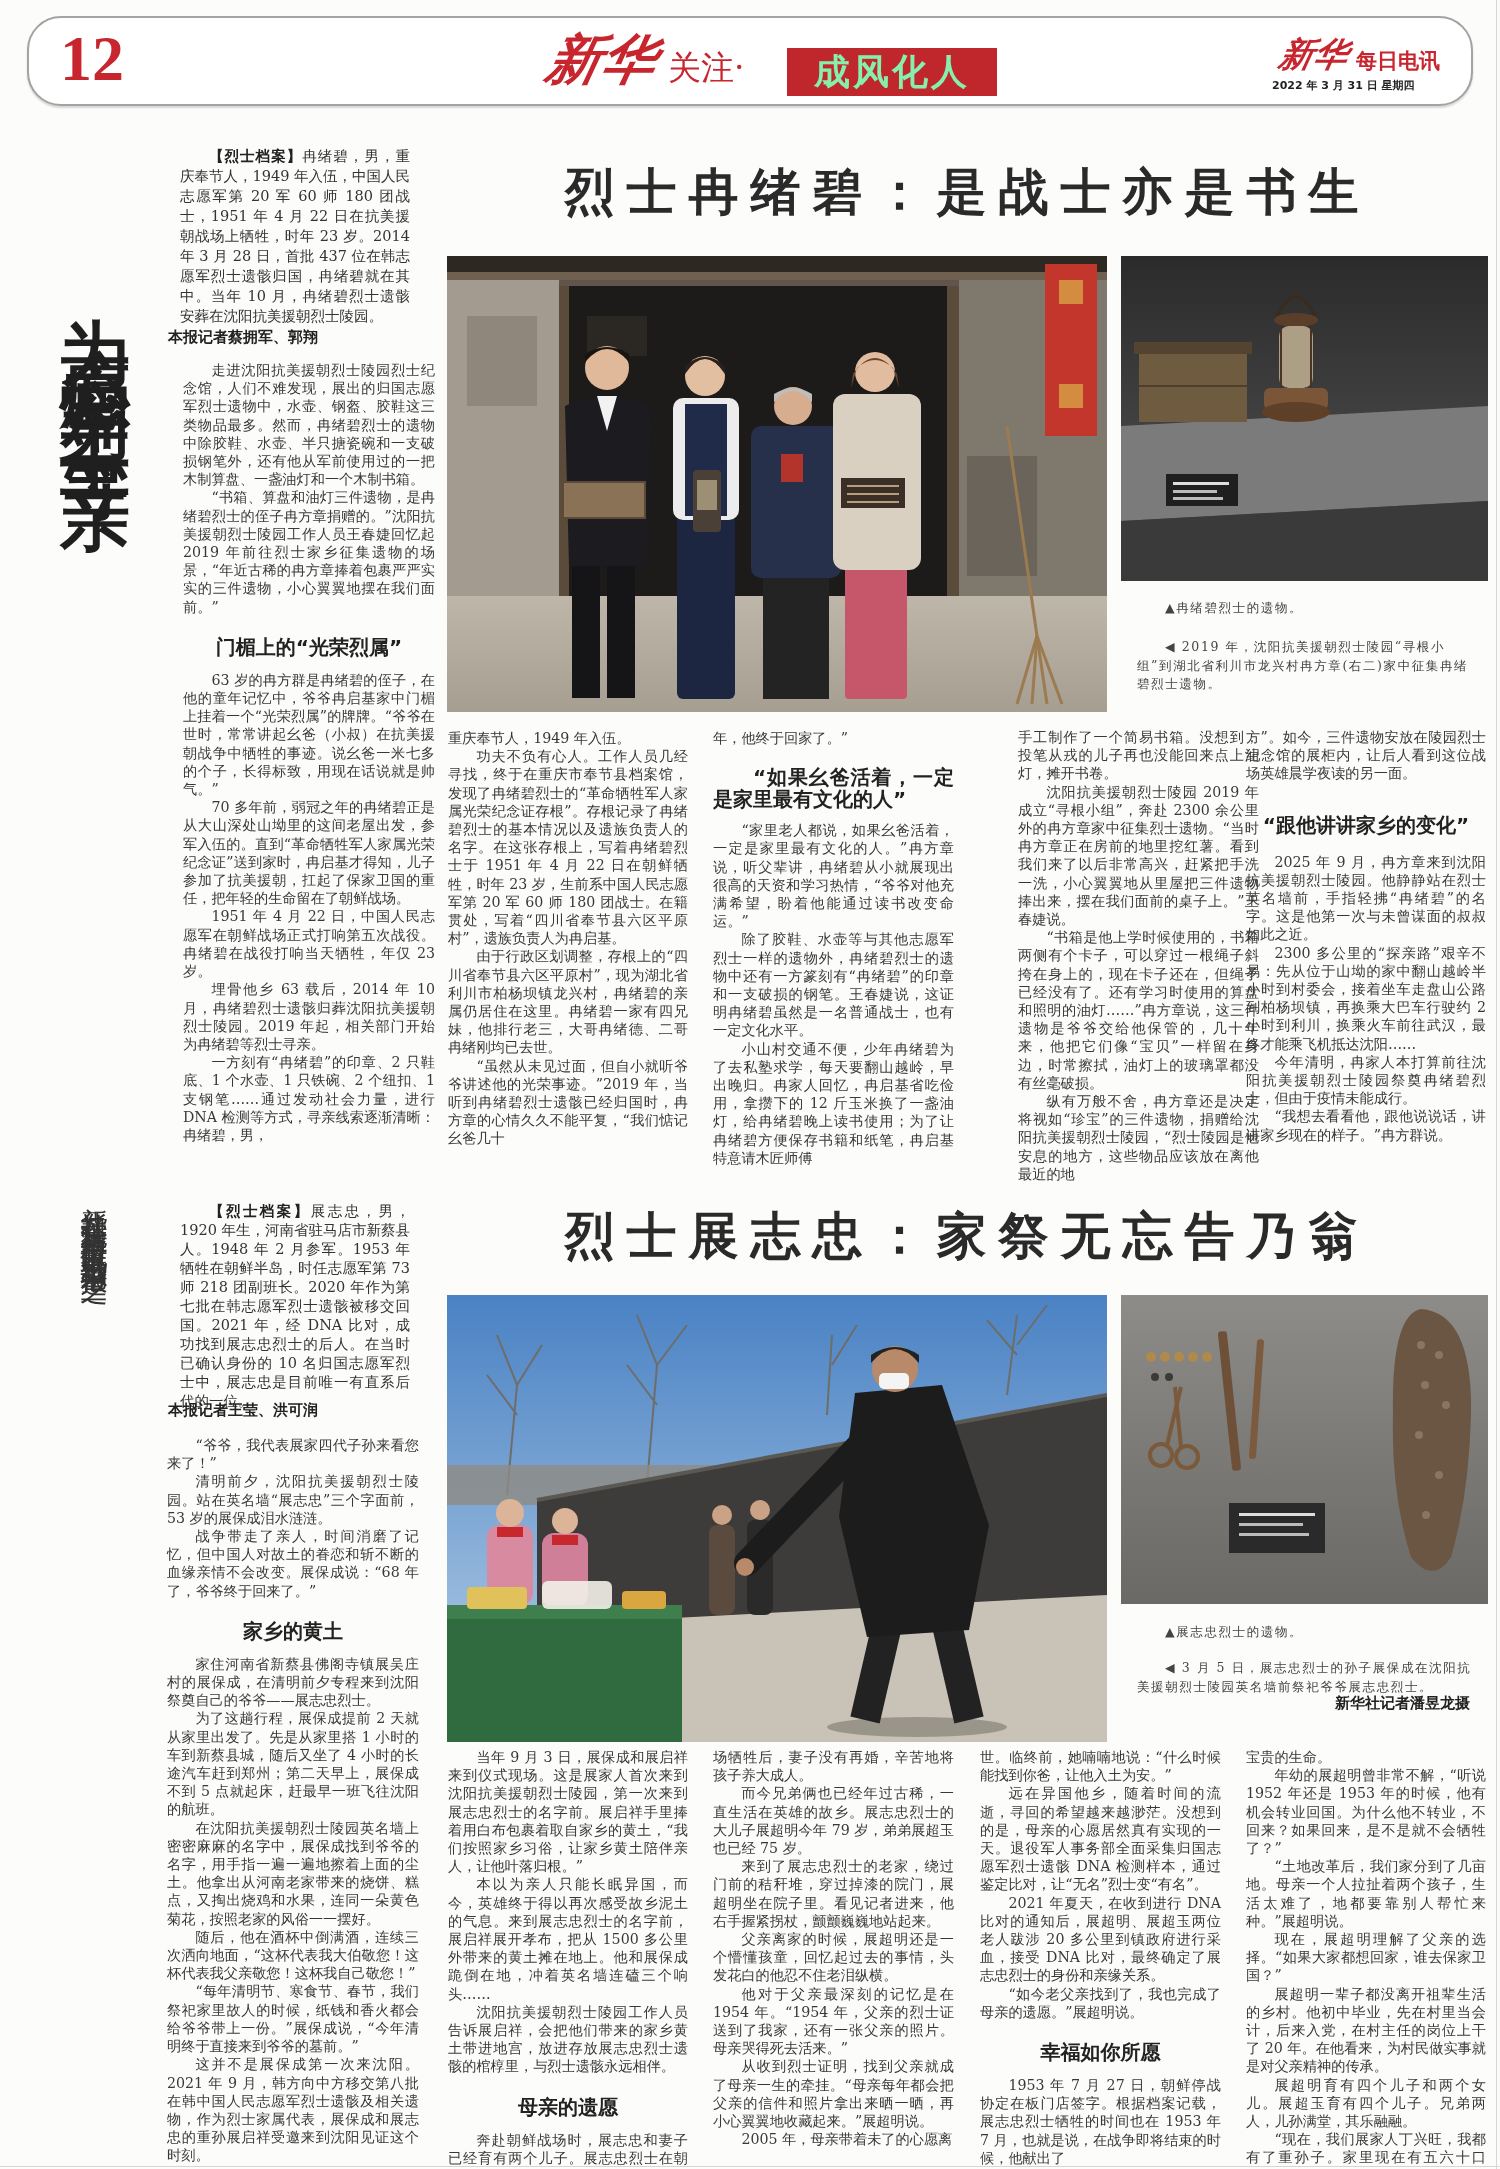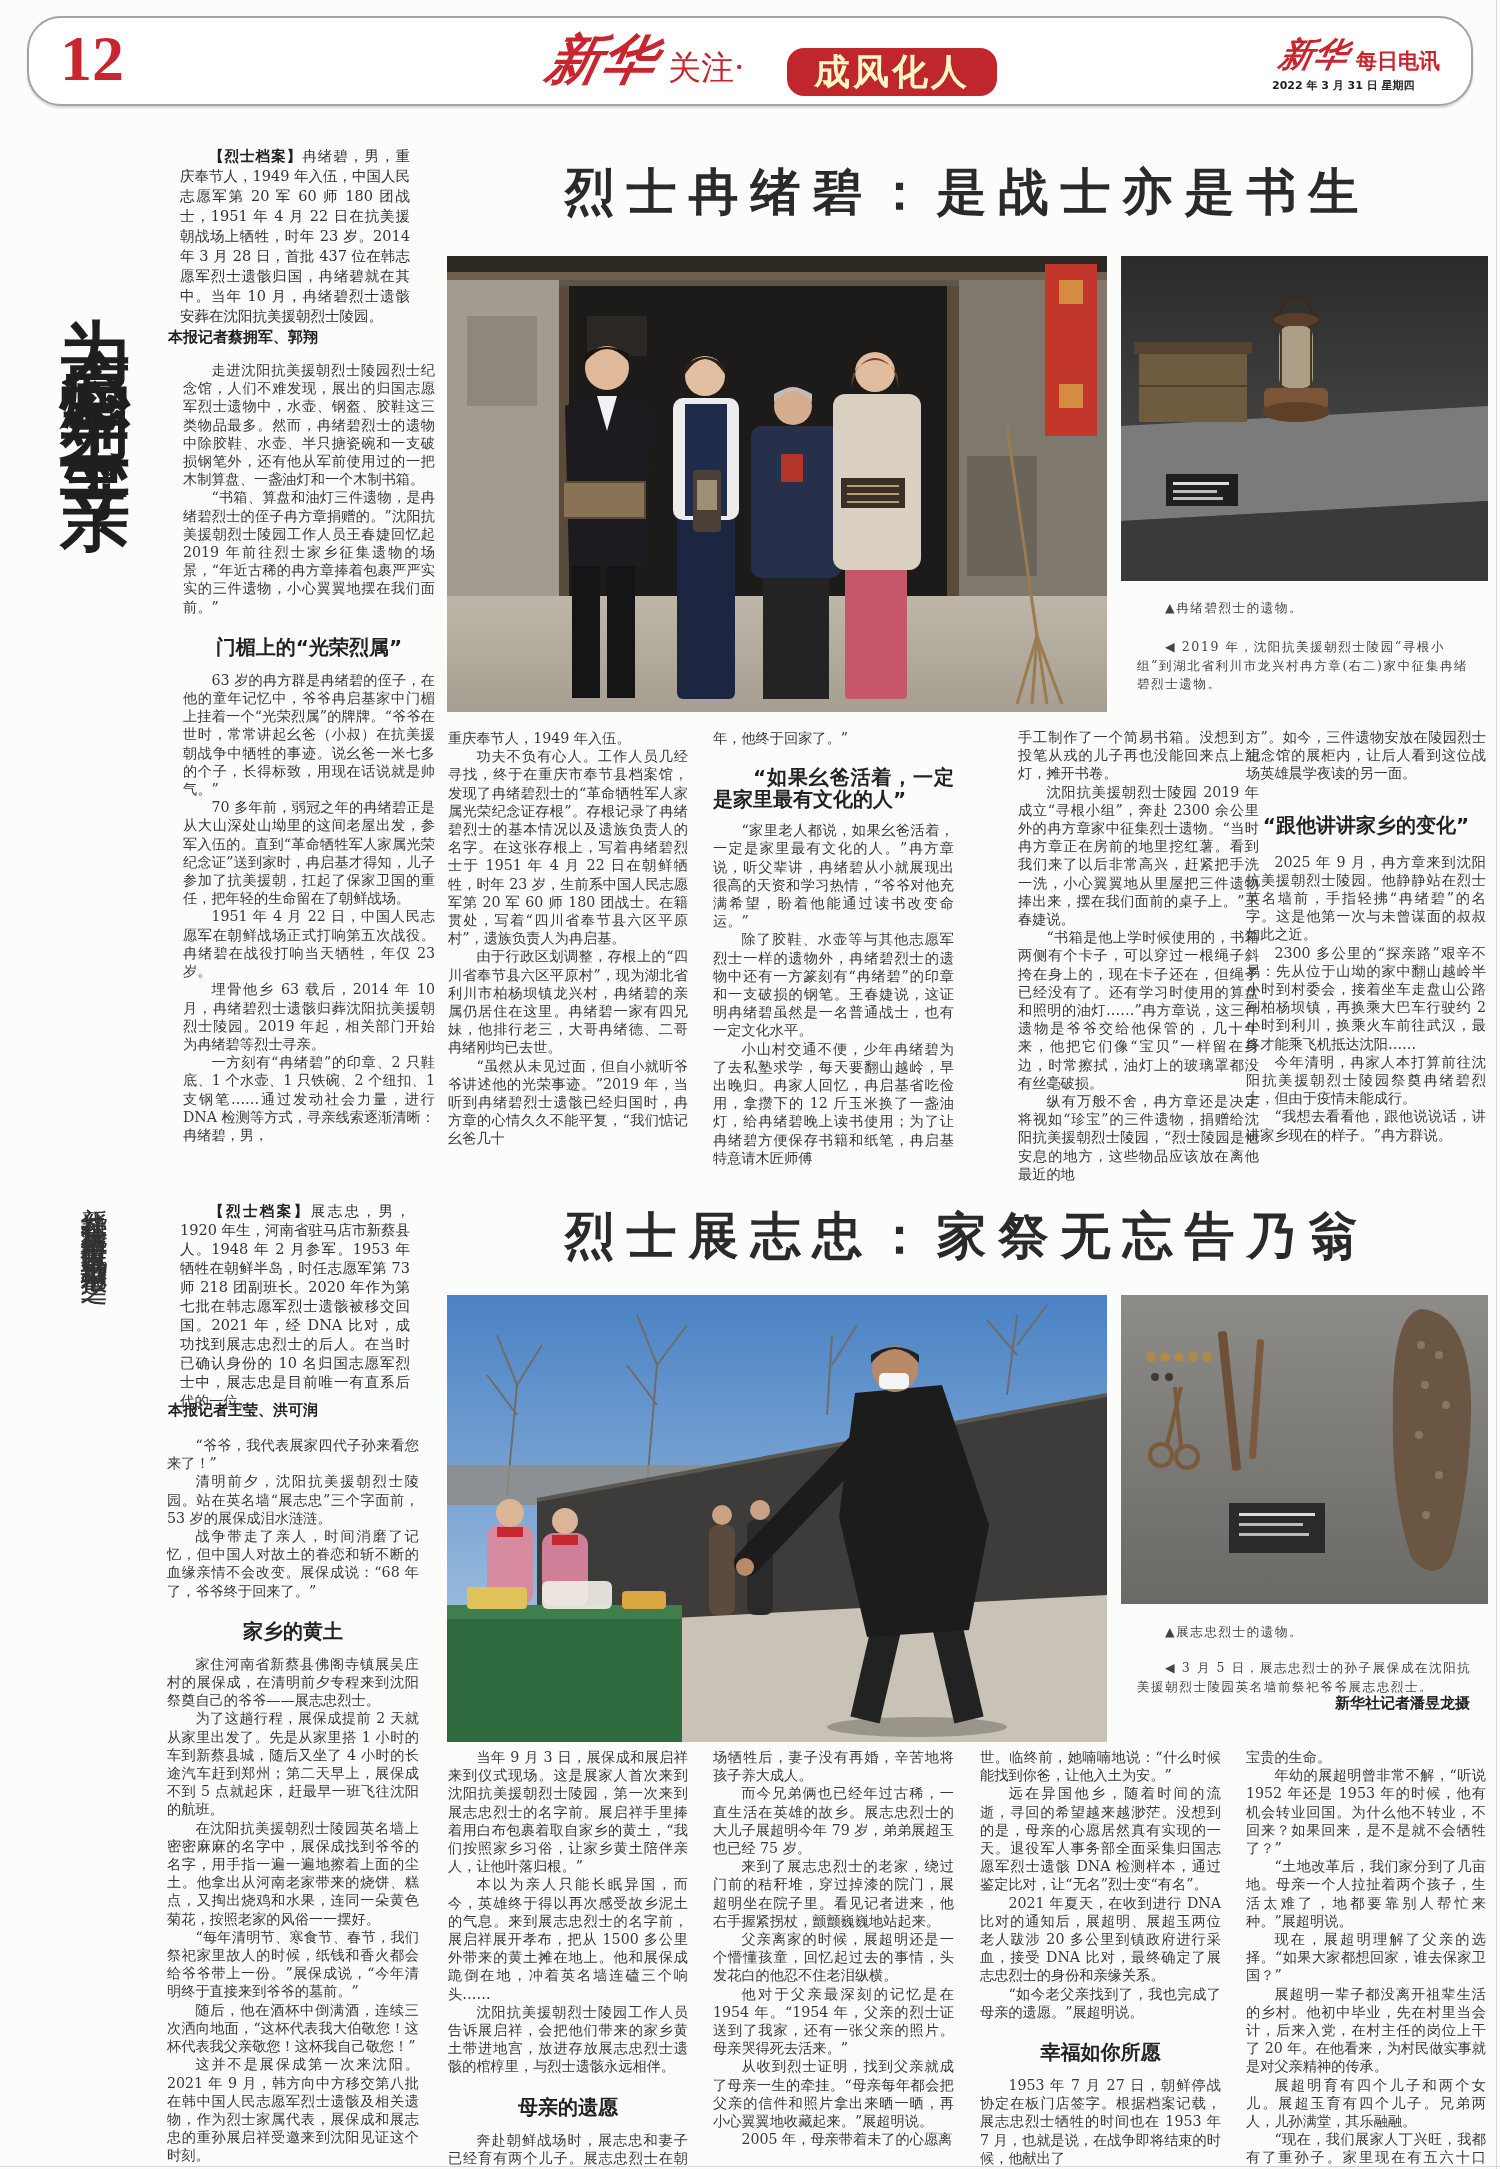--- a/index.html
+++ b/index.html
@@ -9,23 +9,23 @@
 
   
   #header-box { left:27px; top:16px; width:1442px; height:86px; border:2px solid #a3a3a3;
                 border-radius:34px; box-shadow:0 2px 2px rgba(0,0,0,0.15); background:#fff; }
   #page-number { left:60px; top:24px; font-family:"Liberation Serif", serif; font-weight:bold;
                  font-size:64px; line-height:70px; color:#c8262e; }
   #logo { left:548px; top:24px; font-family:"DejaVu Serif", serif; font-style:italic; font-weight:bold;
           font-size:54px; line-height:70px; color:#c8262e; transform:skewX(-12deg); }
   #section-prefix { left:668px; top:46px; font-size:33px; line-height:44px; color:#c8262e;
                     font-family:"DejaVu Serif", serif; }
-  #section-name { left:787px; top:48px; width:210px; height:48px; background:#c0272d; color:#fef9c3;
+  #section-name { left:787px; top:48px; width:210px; height:48px; background:#c0272d; color:#86efac;
                   font-family:"DejaVu Sans", sans-serif; font-weight:bold; font-size:36px; line-height:48px;
-                  text-align:center; letter-spacing:3px;border-radius:17px; }
+                  text-align:center; letter-spacing:3px; }
   #brand-logo { left:1280px; top:32px; font-family:"DejaVu Serif", serif; font-style:italic; font-weight:bold;
                 font-size:34px; line-height:44px; color:#c8262e; transform:skewX(-12deg); }
   #brand-name { left:1356px; top:48px; font-family:"DejaVu Sans", sans-serif; font-weight:bold;
                 font-size:21px; line-height:26px; color:#c8262e; }
   #date { left:1272px; top:78px; font-family:"DejaVu Sans", sans-serif; font-weight:bold;
           font-size:11px; line-height:16px; color:#222; }
 
   
   #series-title { left:56px; top:262px; writing-mode:vertical-rl; font-family:"DejaVu Serif", serif;
                   font-weight:bold; font-size:70px; line-height:80px; letter-spacing:23px; color:#1f1f1f; }
@@ -358,22 +358,22 @@
   <div class="abs credit" style="top:1693px;">新华社记者潘昱龙摄</div>
 
   <div class="abs col" style="left:167px; top:1436px; width:252px;">
     <p>“爷爷，我代表展家四代子孙来看您来了！”</p>
     <p>清明前夕，沈阳抗美援朝烈士陵园。站在英名墙“展志忠”三个字面前，53 岁的展保成泪水涟涟。</p>
     <p>战争带走了亲人，时间消磨了记忆，但中国人对故土的眷恋和斩不断的血缘亲情不会改变。展保成说：“68 年了，爷爷终于回来了。”</p>
     <h3>家乡的黄土</h3>
     <p>家住河南省新蔡县佛阁寺镇展吴庄村的展保成，在清明前夕专程来到沈阳祭奠自己的爷爷——展志忠烈士。</p>
     <p>为了这趟行程，展保成提前 2 天就从家里出发了。先是从家里搭 1 小时的车到新蔡县城，随后又坐了 4 小时的长途汽车赶到郑州；第二天早上，展保成不到 5 点就起床，赶最早一班飞往沈阳的航班。</p>
     <p>在沈阳抗美援朝烈士陵园英名墙上密密麻麻的名字中，展保成找到爷爷的名字，用手指一遍一遍地擦着上面的尘土。他拿出从河南老家带来的烧饼、糕点，又掏出烧鸡和水果，连同一朵黄色菊花，按照老家的风俗一一摆好。</p>
+    <p>随后，他在酒杯中倒满酒，连续三次洒向地面，“这杯代表我大伯敬您！这杯代表我父亲敬您！这杯我自己敬您！”</p>
     <p>“每年清明节、寒食节、春节，我们祭祀家里故人的时候，纸钱和香火都会给爷爷带上一份。”展保成说，“今年清明终于直接来到爷爷的墓前。”</p>
-    <p>随后，他在酒杯中倒满酒，连续三次洒向地面，“这杯代表我大伯敬您！这杯代表我父亲敬您！这杯我自己敬您！”</p>
     <p>这并不是展保成第一次来沈阳。2021 年 9 月，韩方向中方移交第八批在韩中国人民志愿军烈士遗骸及相关遗物，作为烈士家属代表，展保成和展志忠的重孙展启祥受邀来到沈阳见证这个时刻。</p>
   </div>
 
   <div class="abs col" style="left:448px; top:1748px; width:240px;">
     <p>当年 9 月 3 日，展保成和展启祥来到仪式现场。这是展家人首次来到沈阳抗美援朝烈士陵园，第一次来到展志忠烈士的名字前。展启祥手里捧着用白布包裹着取自家乡的黄土，“我们按照家乡习俗，让家乡黄土陪伴亲人，让他叶落归根。”</p>
     <p>本以为亲人只能长眠异国，而今，英雄终于得以再次感受故乡泥土的气息。来到展志忠烈士的名字前，展启祥展开孝布，把从 1500 多公里外带来的黄土摊在地上。他和展保成跪倒在地，冲着英名墙连磕三个响头……</p>
     <p>沈阳抗美援朝烈士陵园工作人员告诉展启祥，会把他们带来的家乡黄土带进地宫，放进存放展志忠烈士遗骸的棺椁里，与烈士遗骸永远相伴。</p>
     <h3>母亲的遗愿</h3>
     <p>奔赴朝鲜战场时，展志忠和妻子已经育有两个儿子。展志忠烈士在朝鲜战</p>
   </div>

